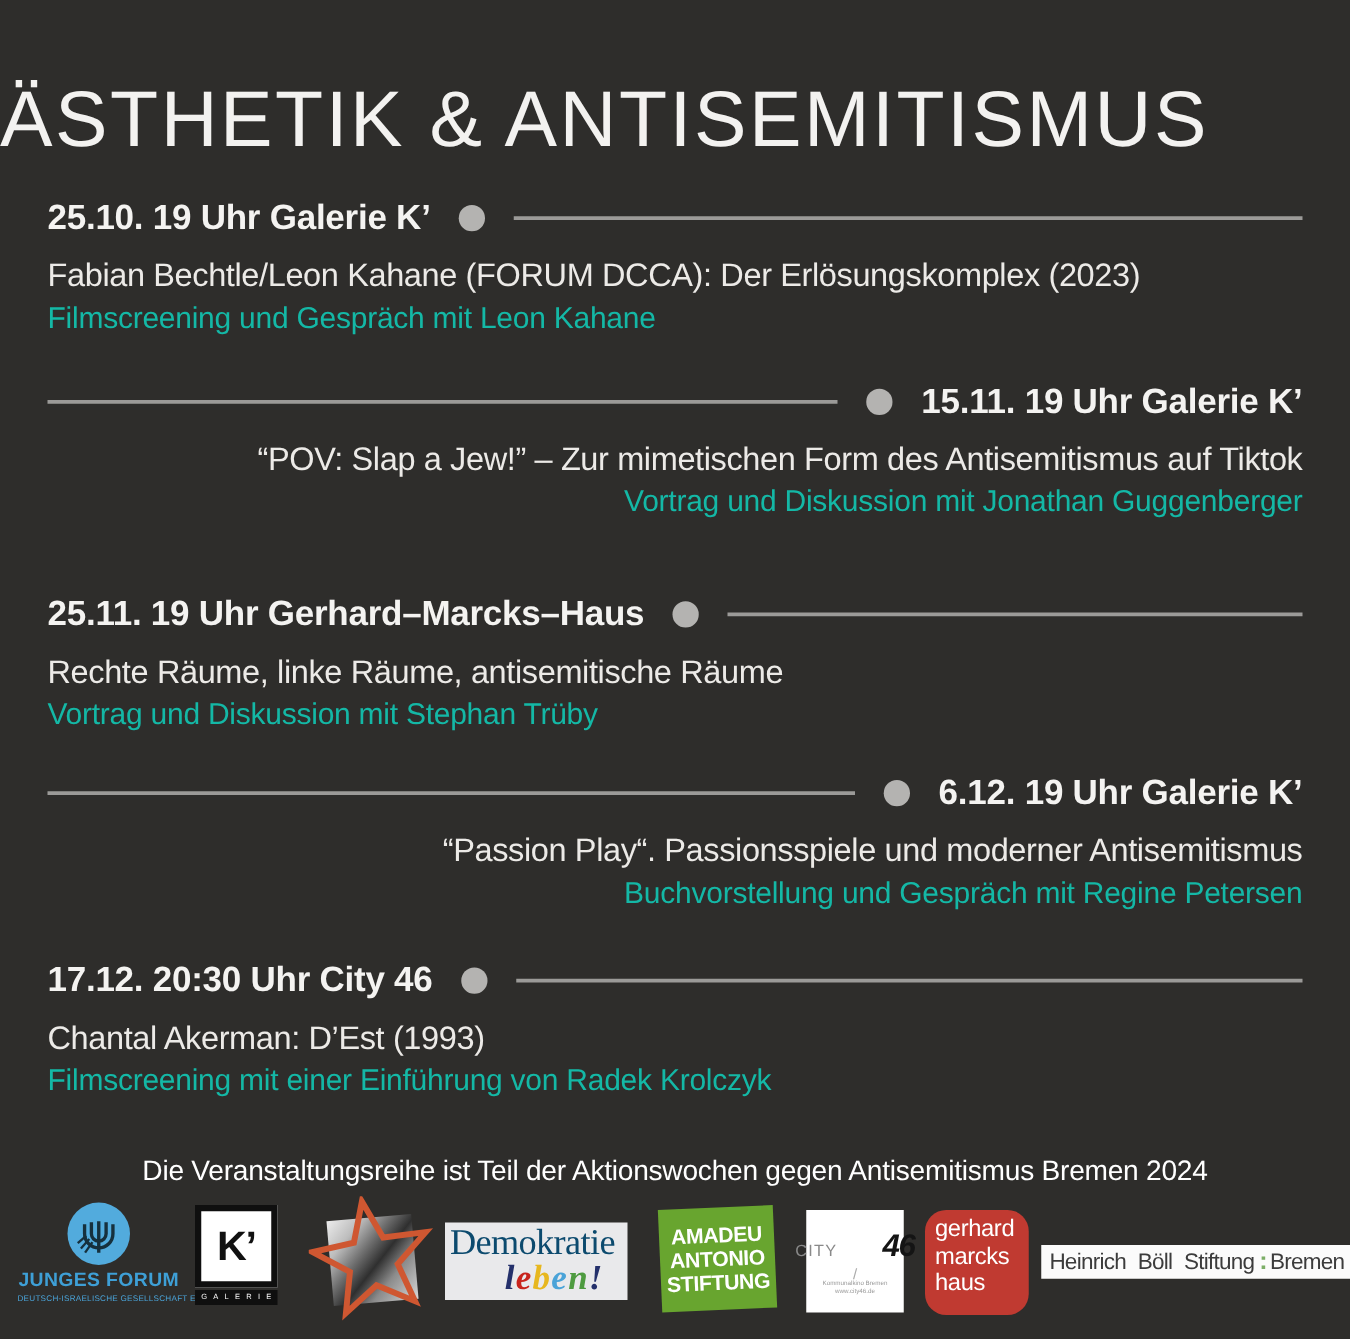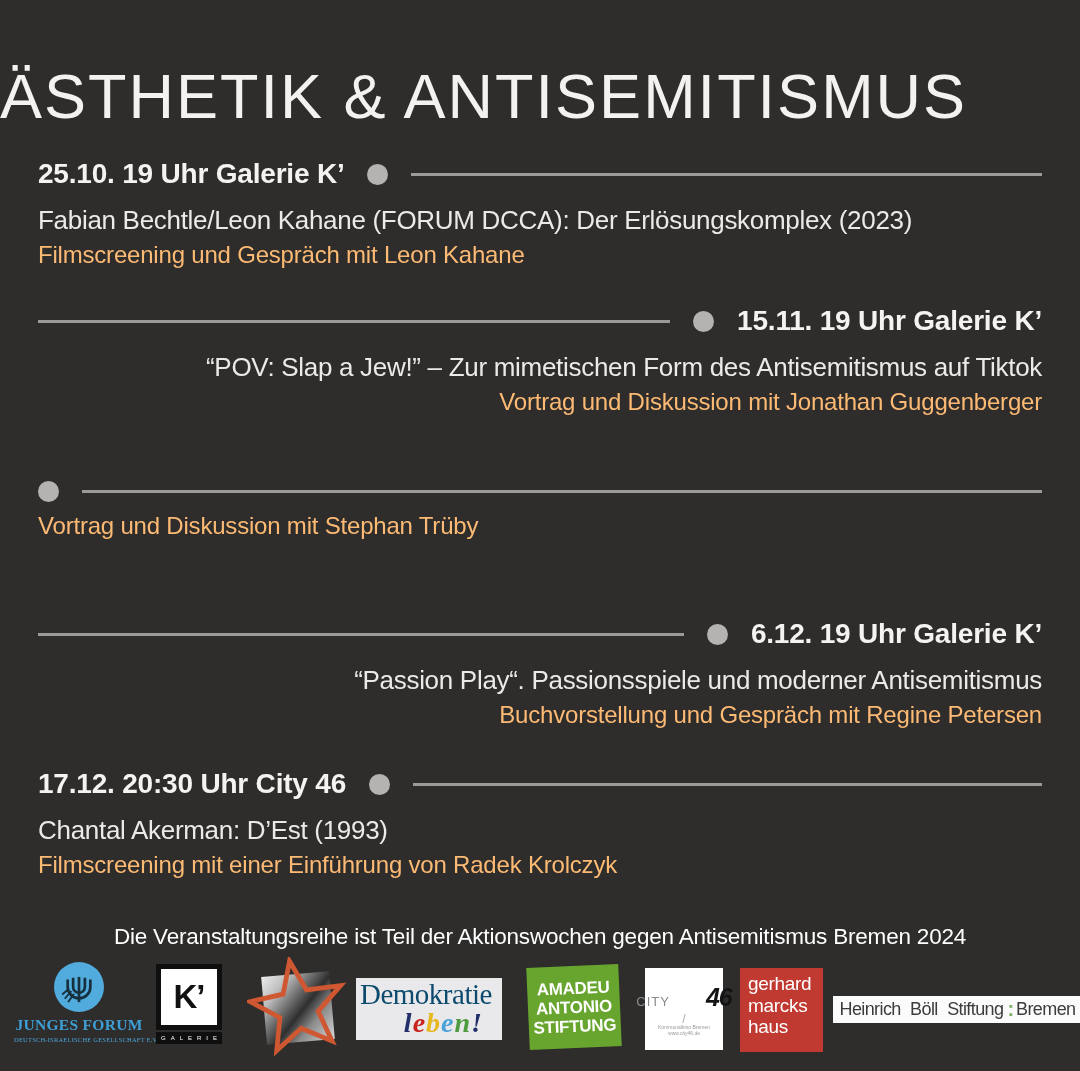--- a/index.html
+++ b/index.html
@@ -21,33 +21,33 @@
     font-size:28px;font-weight:700;color:#f4f3f1;letter-spacing:-0.2px;
     white-space:nowrap;
   }
   .dot{width:21px;height:21px;border-radius:50%;background:#b4b3b1;flex:0 0 auto;}
   .rule{flex:1 1 auto;height:3px;background:#9b9a98;}
   .ev-title{
     margin-top:10px;font-size:26px;color:#eceae7;letter-spacing:-0.3px;
     line-height:36px;white-space:nowrap;
   }
   .ev-sub{
-    font-size:24px;color:#fdba74;letter-spacing:-0.2px;line-height:33px;
+    font-size:24px;color:#14b8a6;letter-spacing:-0.2px;line-height:33px;
     white-space:nowrap;
   }
   .event.right .ev-title,.event.right .ev-sub{text-align:right;}
   
   .footer-note{
     position:absolute;top:922px;left:0;width:100%;text-align:center;
     font-size:22.5px;color:#ffffff;letter-spacing:-0.2px;line-height:30px;
   }
   
   .logo{position:absolute;}
   
-  .lg-jf{left:14px;top:962px;width:130px;height:95px;text-align:center;font-family:Liberation Serif, serif;}
+  .lg-jf{left:14px;top:962px;width:130px;height:95px;text-align:center;}
   .jf-circle{
     width:50px;height:50px;border-radius:50%;background:#52abdd;
     margin:0 auto;display:flex;align-items:center;justify-content:center;
   }
   .jf-name{margin-top:4px;font-size:15.5px;font-weight:700;color:#3e9fd6;letter-spacing:0.3px;white-space:nowrap;}
   .jf-tag{margin-top:2px;font-size:6.5px;color:#4aa3d8;letter-spacing:0.2px;white-space:nowrap;}
   
   .lg-k{left:156px;top:964px;width:66px;height:82px;}
   .k-frame{
     box-sizing:border-box;width:66px;height:66px;background:#ffffff;
@@ -97,21 +97,21 @@
     display:flex;flex-direction:column;align-items:center;justify-content:center;
   }
   .c46-row{display:flex;align-items:baseline;gap:36px;}
   .c46-city{font-size:13px;color:#8a8a8a;letter-spacing:1px;}
   .c46-num{font-size:25px;font-weight:700;font-style:italic;color:#141414;letter-spacing:-1px;}
   .c46-slash{color:#aaa;font-size:12px;line-height:10px;margin-top:2px;}
   .c46-sub{font-size:5px;color:#9a9a9a;line-height:6px;text-align:center;}
   
   .lg-gm{
     left:740px;top:968px;width:83px;height:84px;background:#c03a31;
-    box-sizing:border-box;padding:5px 0 0 8px;
+    box-sizing:border-box;padding:5px 0 0 8px;border-radius:17px;
   }
   .gm-line{color:#fff;font-size:19px;line-height:21.5px;letter-spacing:-0.3px;}
   
   .lg-hb{
     left:833px;top:996px;width:249px;height:27px;background:#fbfbfb;
     display:flex;align-items:center;justify-content:center;white-space:nowrap;
   }
   .hb-text{color:#3c3c3c;font-size:18px;letter-spacing:-0.6px;word-spacing:5px;}
   .hb-colon{color:#7cae67;font-weight:700;font-size:20px;margin:0 2px 0 4px;}
 </style>
@@ -137,23 +137,25 @@
       <span class="rule"></span>
       <span class="dot"></span>
       <span class="ev-date">15.11. 19 Uhr Galerie K’</span>
     </div>
     <div class="ev-title">“POV: Slap a Jew!” – Zur mimetischen Form des Antisemitismus auf Tiktok</div>
     <div class="ev-sub">Vortrag und Diskussion mit Jonathan Guggenberger</div>
   </section>
 
   <section class="event left" style="top:473px">
     <div class="ev-header">
-      <span class="dot"></span>
-      <span class="rule"></span>
-    </div>
+      <span class="ev-date">25.11. 19 Uhr Gerhard–Marcks–Haus</span>
+      <span class="dot"></span>
+      <span class="rule"></span>
+    </div>
+    <div class="ev-title">Rechte Räume, linke Räume, antisemitische Räume</div>
     <div class="ev-sub">Vortrag und Diskussion mit Stephan Trüby</div>
   </section>
 
   <section class="event right" style="top:616px">
     <div class="ev-header">
       <span class="rule"></span>
       <span class="dot"></span>
       <span class="ev-date">6.12. 19 Uhr Galerie K’</span>
     </div>
     <div class="ev-title">“Passion Play“. Passionsspiele und moderner Antisemitismus</div>

